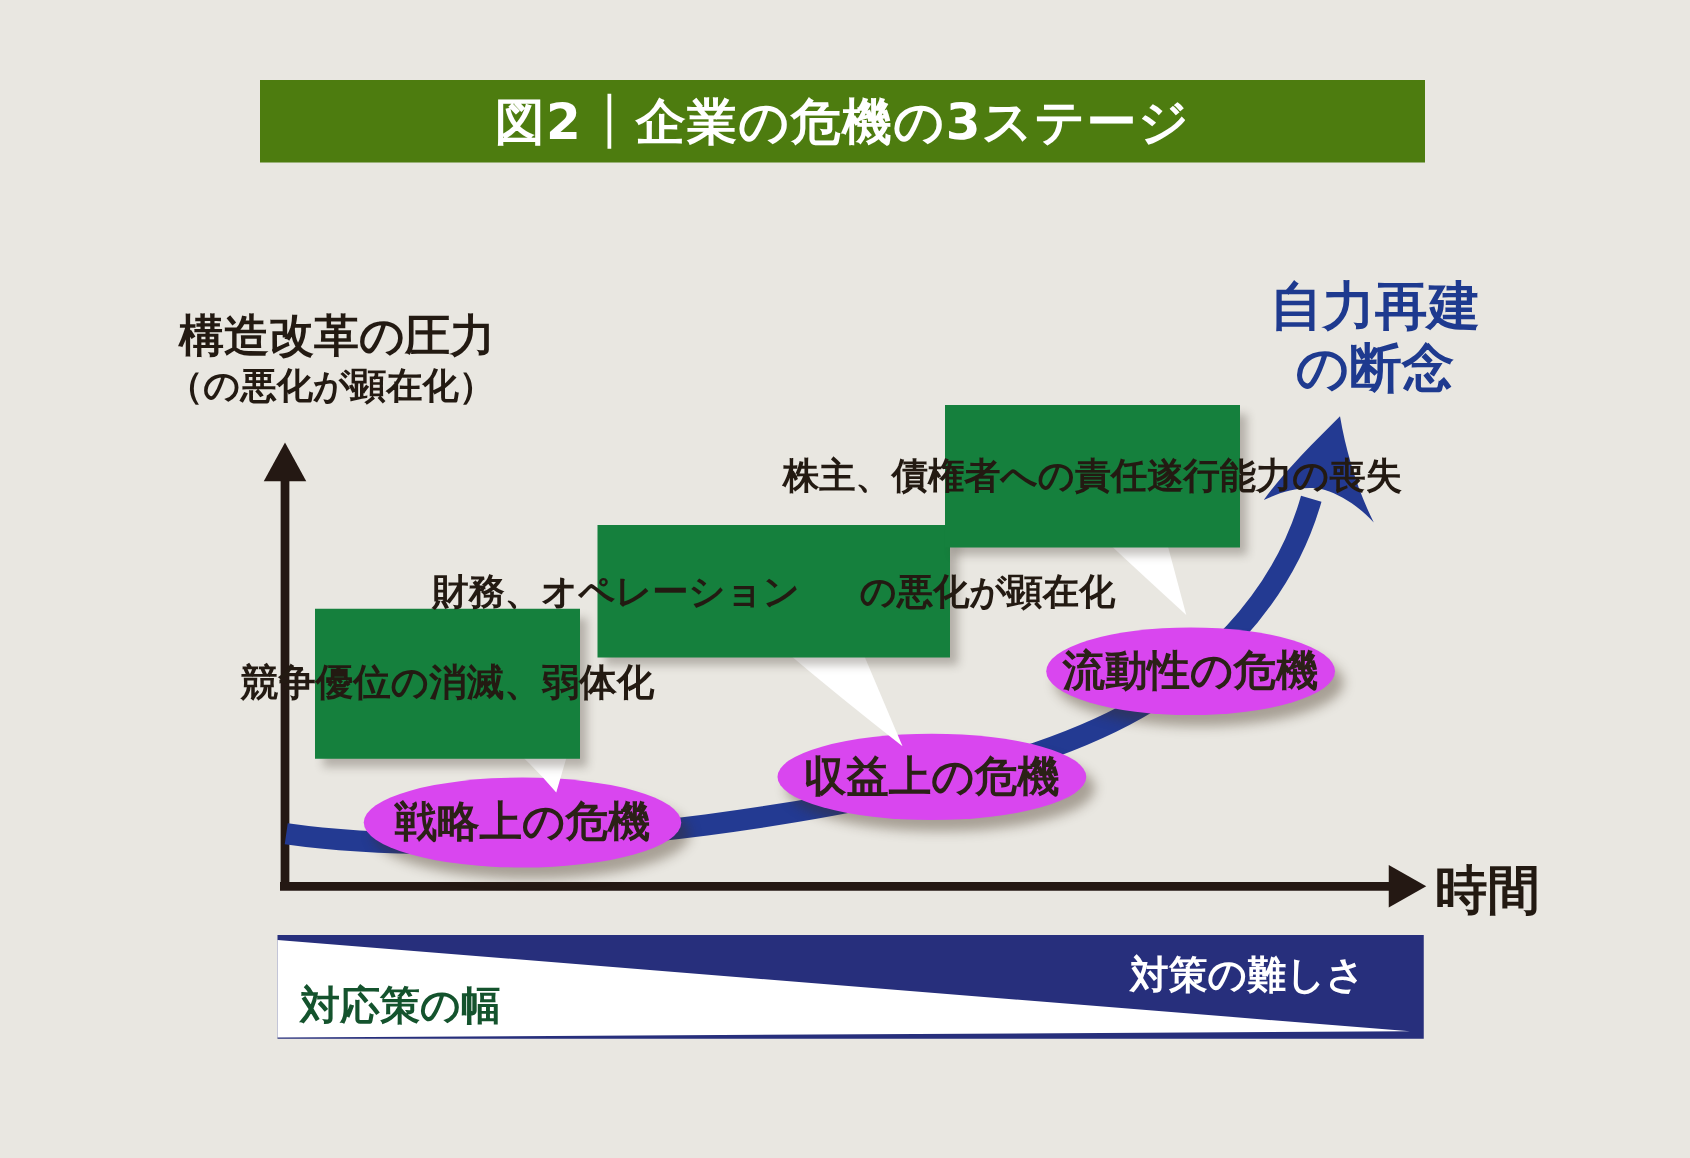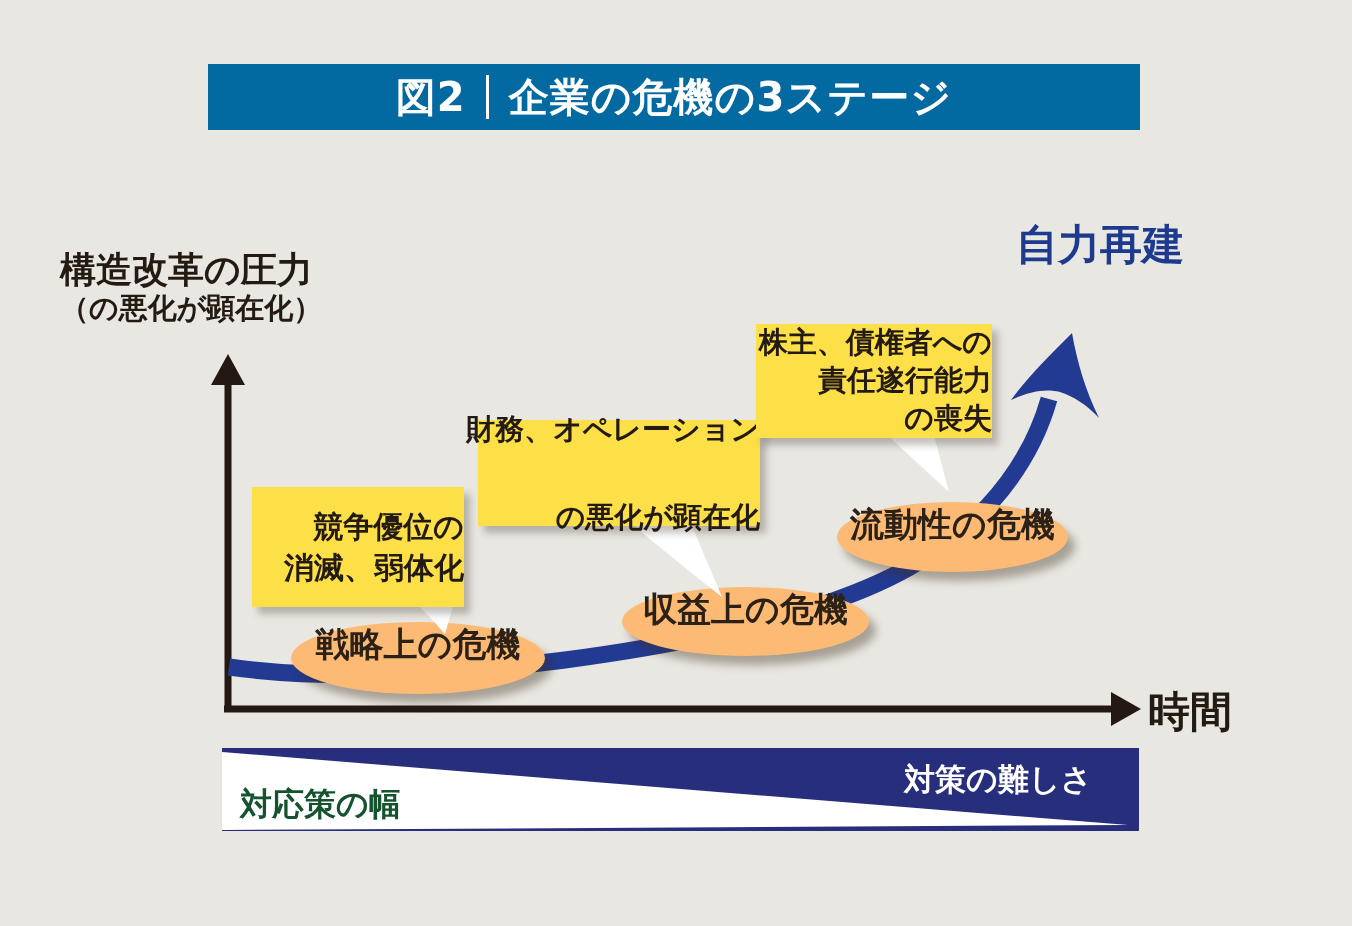--- a/index.html
+++ b/index.html
@@ -12,69 +12,69 @@
     width:1352px;height:926px;
     background:#e9e7e1;
     overflow:hidden;
   }
   svg{position:absolute;left:0;top:0;width:1352px;height:926px;}
   #layer-base{z-index:1;}
   #layer-tails{z-index:3;}
 
   .title-bar{
     position:absolute;left:208px;top:64px;width:932px;height:66px;
-    background:#0369a1;color:#ffffff;
+    background:#4d7c0f;color:#ffffff;
     display:flex;align-items:center;justify-content:center;
     z-index:5;
   }
   .title-bar .t-prefix,.title-bar .t-main{
     font-size:40px;font-weight:bold;letter-spacing:1px;white-space:nowrap;
   }
   .title-bar .t-divider{
     width:3px;height:44px;background:#ffffff;margin:0 20px;
   }
 
   .y-label{
     position:absolute;left:60px;top:248px;width:336px;
-    text-align:left;color:#231a12;z-index:5;line-height:1.2;
+    text-align:right;color:#231a12;z-index:5;line-height:1.2;
   }
   .y-label .yl1{font-size:36px;font-weight:bold;white-space:nowrap;}
   .y-label .yl2{font-size:29px;font-weight:bold;white-space:nowrap;}
 
   .goal-label{
     position:absolute;left:952px;top:220px;width:296px;
     text-align:center;color:#1e3a8f;z-index:5;line-height:1.18;
   }
   .goal-label div{font-size:42px;font-weight:bold;white-space:nowrap;}
 
   .x-label{
     position:absolute;left:1148px;top:684px;
     font-size:42px;font-weight:bold;color:#231a12;
     white-space:nowrap;z-index:5;
   }
 
   .bubble{
-    position:absolute;background:#fde047;
+    position:absolute;background:#15803d;
     box-shadow:6px 7px 7px rgba(60,50,40,0.30);
-    display:flex;flex-direction:column;align-items:flex-end;justify-content:center;
+    display:flex;align-items:center;justify-content:center;
     color:#231a12;z-index:4;line-height:1.38;
   }
   .bubble div{font-weight:bold;white-space:nowrap;}
   #bubble-1{left:252px;top:487px;width:212px;height:120px;}
   #bubble-1 div{font-size:30px;}
   #bubble-2{left:478px;top:420px;width:282px;height:106px;gap:48px;}
   #bubble-2 div{font-size:29px;}
   #bubble-3{left:756px;top:324px;width:236px;height:114px;line-height:1.3;}
   #bubble-3 div{font-size:29px;}
 
   .stage-ellipse{
     position:absolute;border-radius:50%;
-    background:#fdba74;
+    background:#d946ef;
     box-shadow:7px 9px 9px rgba(60,45,25,0.38);
-    display:flex;align-items:flex-start;justify-content:center;
+    display:flex;align-items:center;justify-content:center;
     color:#2b2117;z-index:2;
   }
   .stage-ellipse span{font-size:34px;font-weight:bold;white-space:nowrap;}
   #ellipse-1{left:291px;top:622px;width:254px;height:72px;}
   #ellipse-2{left:622px;top:587px;width:247px;height:69px;}
   #ellipse-3{left:837px;top:502px;width:231px;height:70px;}
 
   .band-label-left{
     position:absolute;left:240px;top:783px;
     font-size:32px;font-weight:bold;color:#14532d;
@@ -146,18 +146,19 @@
   </div>
 
   <div class="y-label">
     <div class="yl1">構造改革の圧力</div>
     <div class="yl2">（の悪化が顕在化）</div>
   </div>
   <div class="x-label">時間</div>
 
   <div class="goal-label">
     <div>自力再建</div>
+    <div>の断念</div>
   </div>
 
   <div class="band-label-left">対応策の幅</div>
   <div class="band-label-right">対策の難しさ</div>
 
 </div>
 
 </body></html>

